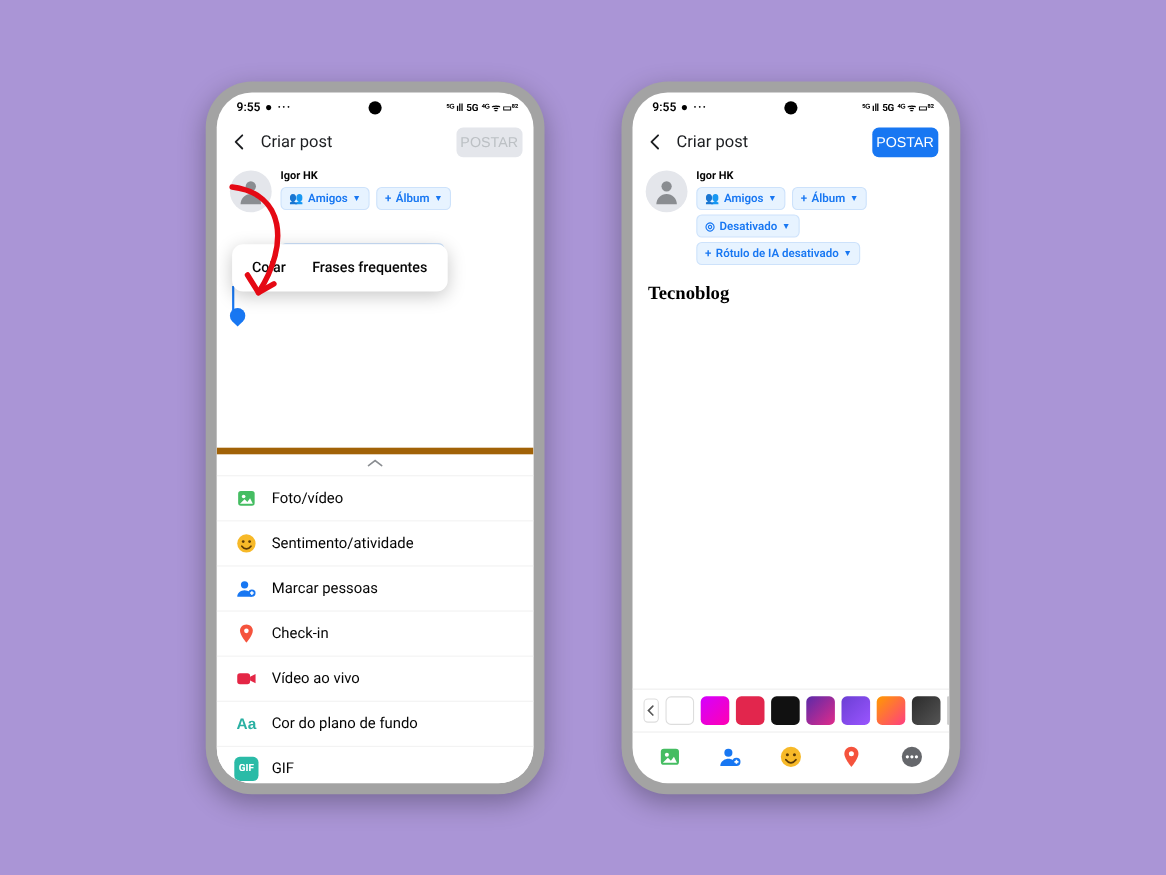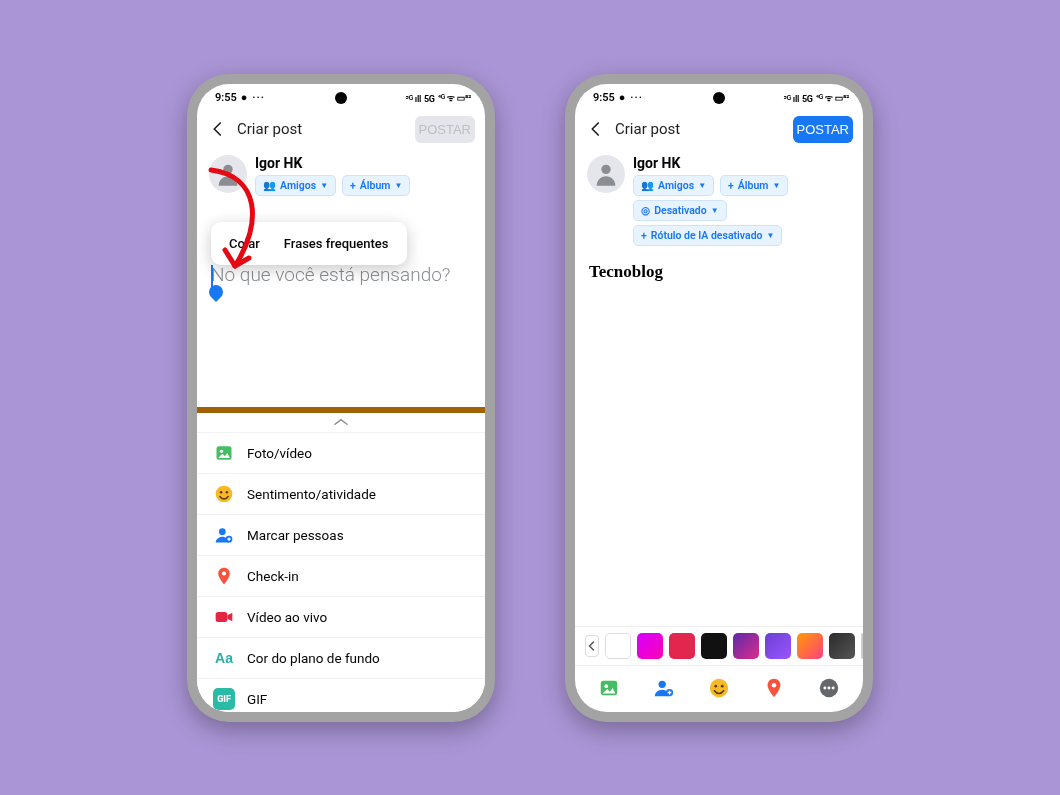--- a/index.html
+++ b/index.html
@@ -84,21 +84,21 @@
     gap:8px;
   }
   .avatar {
     width:38px; height:38px; border-radius:50%;
     background:#e4e6eb;
     display:flex; align-items:center; justify-content:center;
     flex-shrink:0;
   }
   .avatar svg { width:28px; height:28px; fill:#8a8d91;}
   .user-meta { flex:1; }
-  .user-name { font-weight:700; font-size:14px; color:#050505; margin-bottom:4px;}
+  .user-name { font-weight:700; font-size:10px; color:#050505; margin-bottom:4px;}
   .chip-row { display:flex; flex-wrap:wrap; gap:6px; margin-bottom:4px;}
   .chip {
     display:inline-flex; align-items:center; gap:4px;
     font-size:10.5px; font-weight:600;
     color:#1877f2;
     background:#e7f3ff;
     border:1px solid #cde2fb;
     border-radius:5px;
     padding:3px 7px;
     white-space:nowrap;
@@ -293,21 +293,20 @@
       </div>
     </div>
 
     <div class="context-popup">
       <div class="cmenu-item">Colar</div>
       <div class="cmenu-item">Frases frequentes</div>
     </div>
 
     <div class="compose">
       <div class="cursor-bar"></div>
-      <div class="placeholder">No que você está pensando?</div>
       <div class="cursor-handle"></div>
     </div>
 
     <div class="spacer"></div>
 
     <div class="sheet">
       <div class="sheet-grab">
         <svg viewBox="0 0 24 12" width="18" height="10">
             <path d="M4 9l8-6 8 6" stroke="#8a8d91" stroke-width="2" fill="none" stroke-linecap="round"></path>
           </svg>

